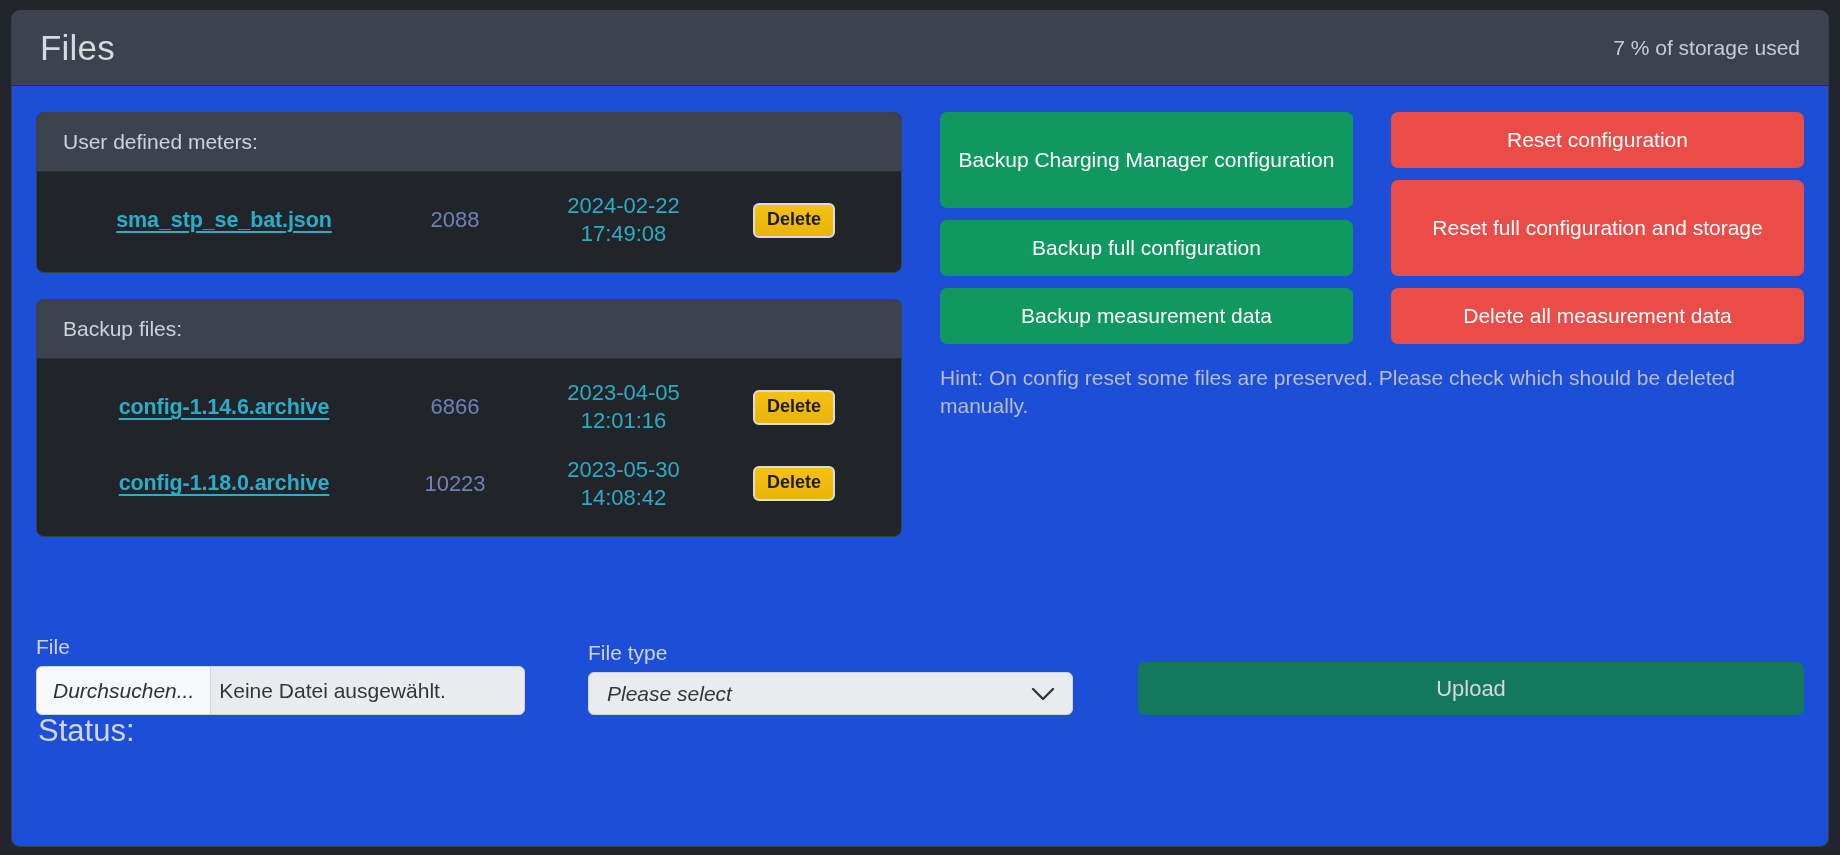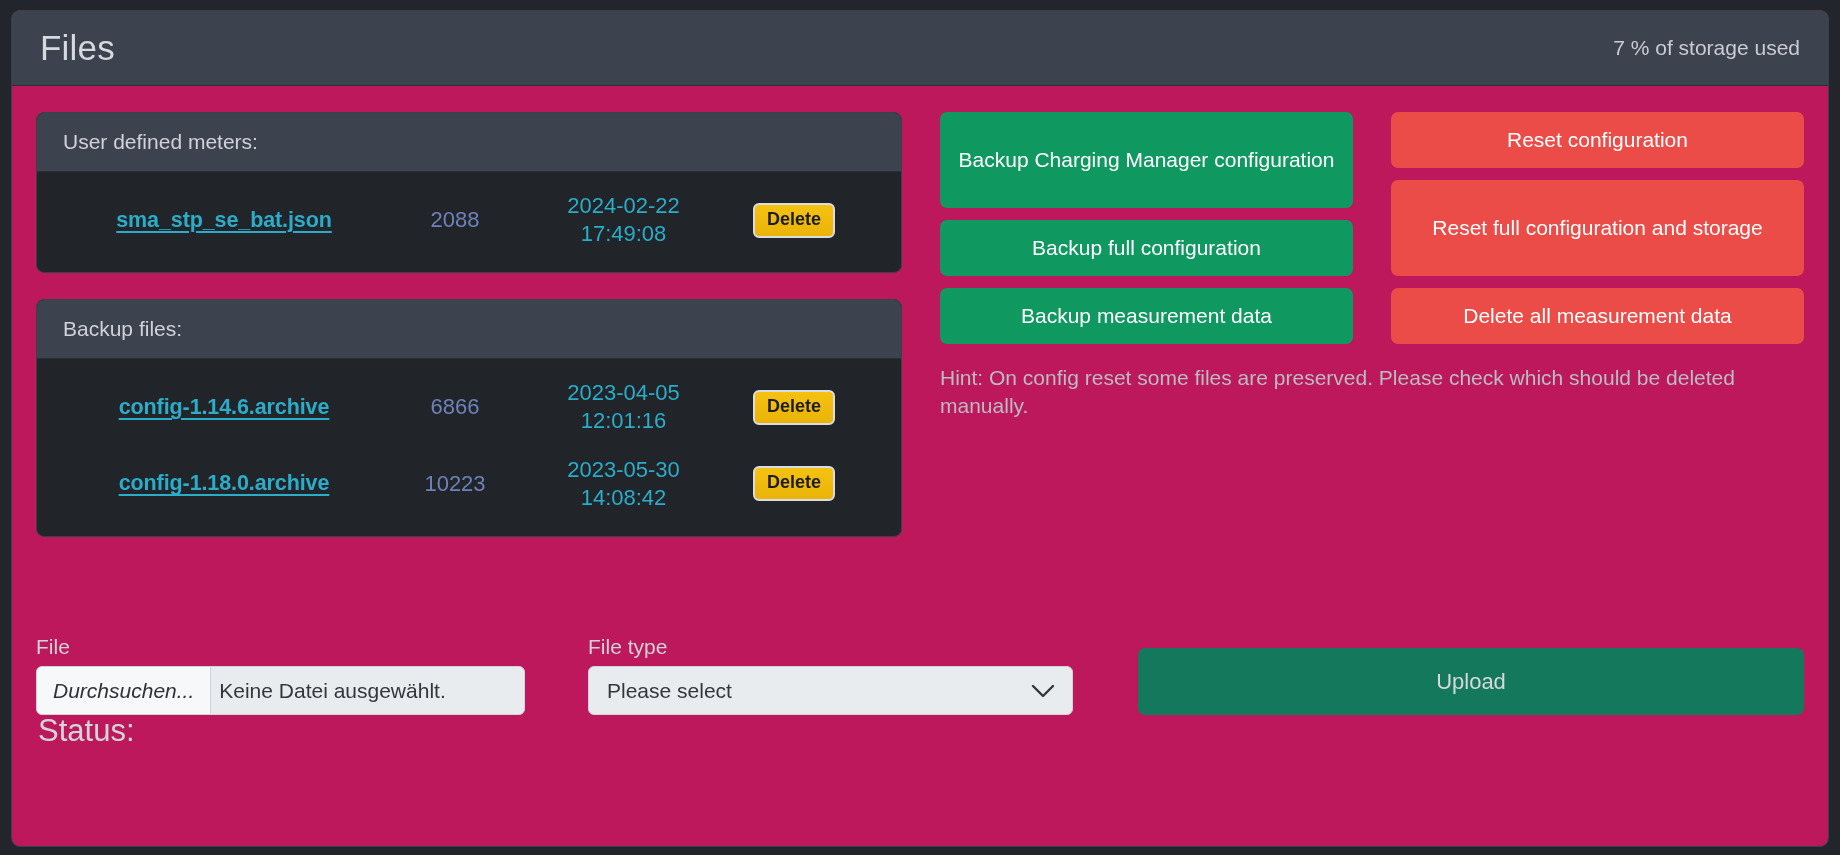--- a/index.html
+++ b/index.html
@@ -9,21 +9,21 @@
     background: #22252b;
     font-family: "Liberation Sans", sans-serif;
     overflow: hidden;
   }
 
   
   .card {
     position: absolute;
     left: 11px; top: 10px;
     width: 1818px; height: 837px;
-    background: #be185d;
+    background: #1d4ed8;
     border: 1px solid #3b3f49;
     border-radius: 9px;
     overflow: hidden;
   }
   .card-header {
     height: 75px;
     background: #3d424f;
     border-bottom: 1px solid #2b2e36;
     display: flex;
     align-items: center;
@@ -199,42 +199,43 @@
     padding: 0 8px;
     display: flex;
     align-items: center;
     font-size: 21px;
     color: #33373c;
     white-space: nowrap;
   }
 
   .select {
     position: relative;
-    height: 49px;
+    height: 43px;
     background: #e9ecef;
     border: 1px solid #ced4da;
     border-radius: 6px;
     display: flex;
     align-items: center;
     padding: 0 18px;
     font-size: 21px;
     color: #33373c;
     cursor: pointer;
+    font-style: italic;
   }
   .chev {
     position: absolute;
     right: 16px;
     top: 50%;
     transform: translateY(-50%);
     display: flex;
   }
 
   .btn-upload {
     width: 100%;
-    height: 67px;
+    height: 53px;
     background: #14785c;
     color: #d5d8dc;
     border: none;
     border-radius: 7px;
     font-size: 22px;
     font-family: "Liberation Sans", sans-serif;
     cursor: pointer;
   }
 
   .status {

